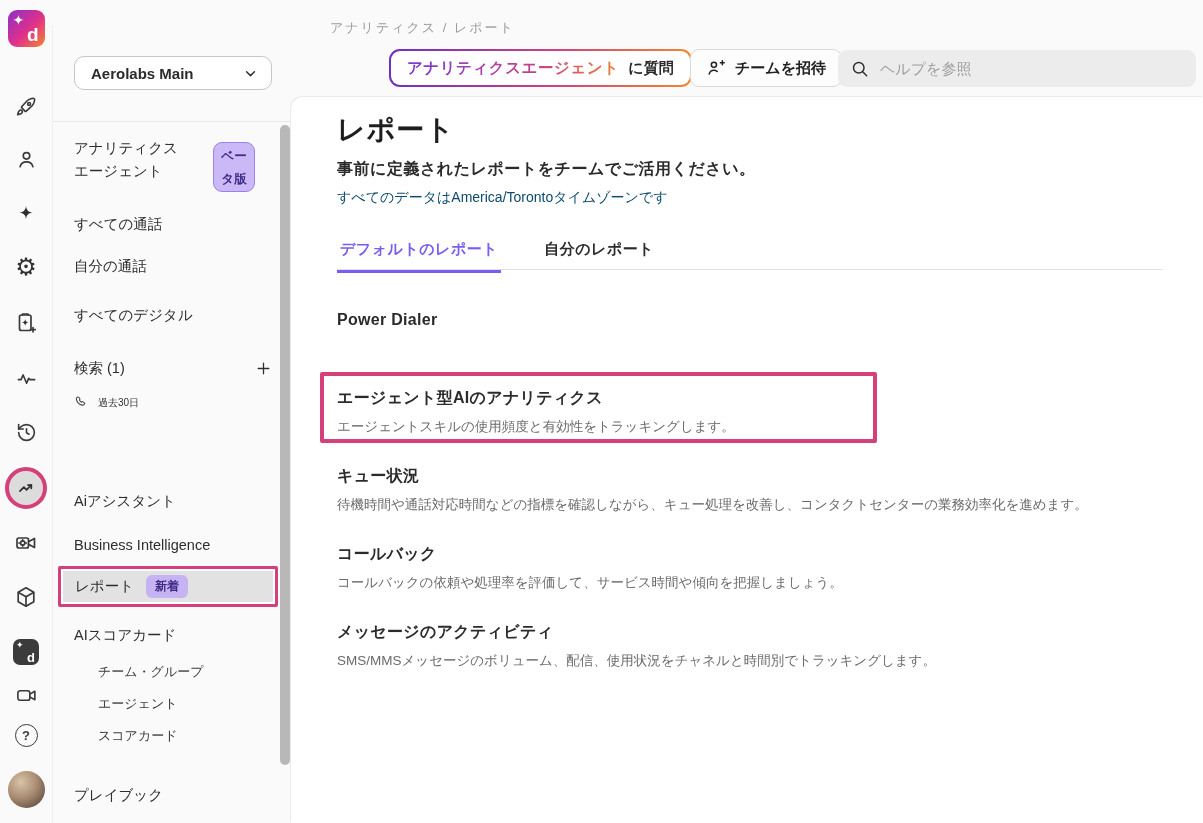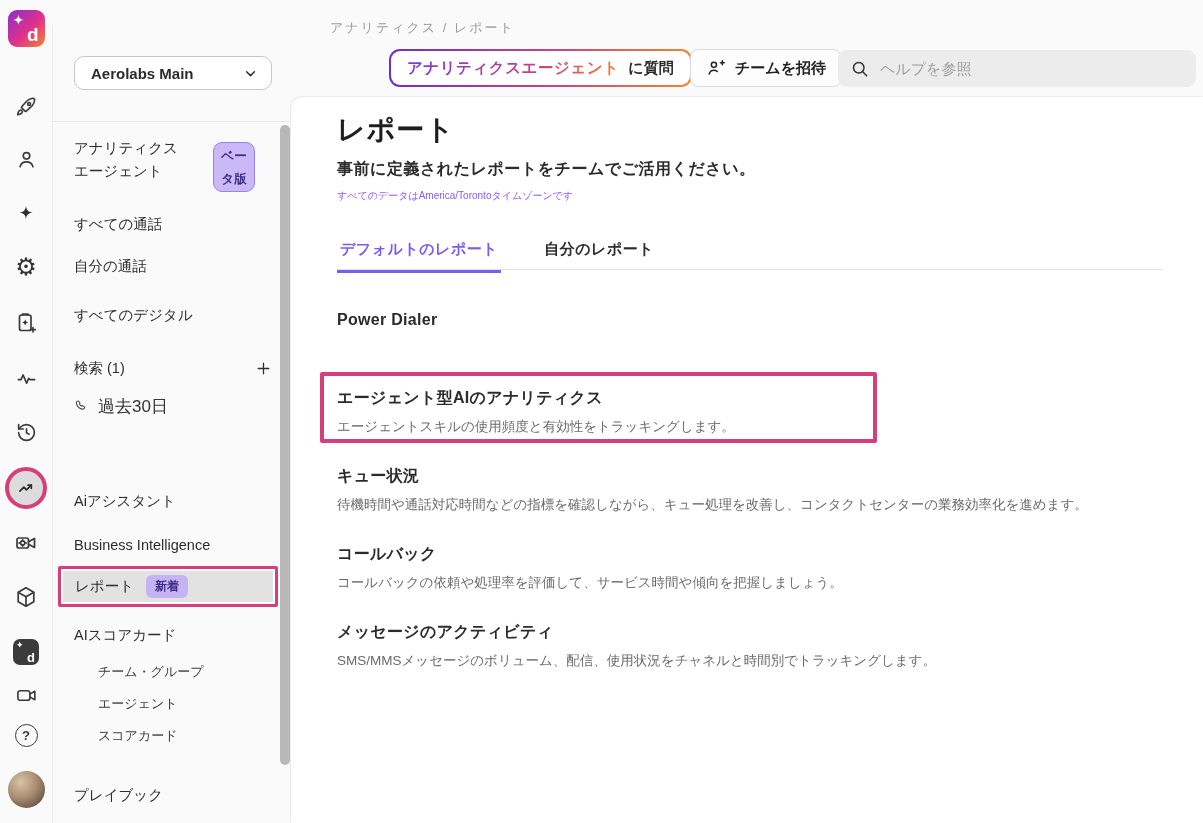--- a/index.html
+++ b/index.html
@@ -37,21 +37,21 @@
   .agent-label { position:absolute; left:21px; top:112px; width:118px; font-size:14.5px; line-height:23px; color:#2d2d2d; cursor:pointer; white-space:normal; }
   .beta-badge { position:absolute; left:160px; top:117px; width:42px; height:50px; background:#cbb9f7;
     border:1px solid #9b82ea; border-radius:9px; color:#3e2c86; font-size:12.5px; font-weight:bold;
     line-height:23px; text-align:center; padding:2px 4px; }
   .search-row { position:absolute; left:21px; top:334px; width:198px; display:flex; justify-content:space-between; align-items:center; }
   .search-row .lbl { font-size:14.5px; color:#2d2d2d; }
   .plus-btn { width:18px; height:18px; display:flex; align-items:center; justify-content:center; cursor:pointer; }
   .plus-btn svg { stroke:#2f2f2f; fill:none; stroke-width:1.8; stroke-linecap:round; }
   .last30-row { position:absolute; left:21px; top:370px; display:flex; align-items:center; gap:9px; cursor:pointer; }
   .last30-row svg { stroke:#444; fill:none; stroke-width:1.7; stroke-linecap:round; stroke-linejoin:round; }
-  .last30-row .lbl { font-size:17px; color:#333; }
+  .last30-row .lbl { font-size:10px; color:#333; }
   .new-badge { background:#c6b3f4; color:#3e2c86; font-size:12px; font-weight:bold; border-radius:6px; padding:3px 9px; }
   .reports-hl { position:absolute; left:5px; top:541px; width:220px; height:41px; border:3px solid #d6407a; border-radius:2px; background:#fff; }
   .reports-row { margin:2px; height:31px; background:#e2e2e2; display:flex; align-items:center; gap:12px; padding-left:12px; cursor:pointer; }
   .reports-row .lbl { font-size:14.5px; color:#2d2d2d; }
   .sb-scrollbar { position:absolute; left:227px; top:100px; width:10px; height:640px; border-radius:5px; background:#b8b8b8; }
 
   
   .topbar { position:absolute; left:290px; top:0; right:0; height:97px; background:#fafafa; }
   .breadcrumb { position:absolute; left:40px; top:19px; font-size:13px; color:#9b9b9b; letter-spacing:2px; }
   .ask-btn { position:absolute; left:99px; top:49px; height:38px; border-radius:11px; padding:2px; cursor:pointer;
@@ -69,21 +69,21 @@
   .help-search svg { stroke:#2f2f2f; fill:none; stroke-width:1.8; stroke-linecap:round; flex:none; }
   .help-search input { flex:1; border:none; outline:none; background:transparent; font-size:15px; color:#333;
     font-family:"Liberation Sans","DejaVu Sans",sans-serif; }
   .help-search input::placeholder { color:#9e9e9e; }
 
   
   .main { position:absolute; left:291px; top:97px; right:0; bottom:0; background:#fff; border-top-left-radius:12px;
     box-shadow:-1px -1px 0 #ebebeb; }
   .page-title { position:absolute; left:46px; top:14px; font-size:28px; font-weight:bold; color:#1e1e1e; letter-spacing:1px; }
   .page-subtitle { position:absolute; left:46px; top:62px; font-size:16px; font-weight:bold; color:#2b2b2b; letter-spacing:0.5px; }
-  .page-note { position:absolute; left:46px; top:92px; font-size:10px; color:#8b5cf6; }
+  .page-note { position:absolute; left:46px; top:92px; font-size:14px; color:#0c4a6e; }
   .tabs { position:absolute; left:46px; top:143px; display:flex; gap:40px;font-family:Liberation Mono, monospace; }
   .tab { font-size:15px; font-weight:bold; padding:0 3px 11px 3px; cursor:pointer; letter-spacing:0.5px; }
   .tab.active { color:#7a5cf0; border-bottom:3px solid #7a5cf0; }
   .tab.inactive { color:#2b2b2b;text-align:center; }
   .tabs-divider { position:absolute; left:46px; right:40px; top:172px; height:1px; background:#e2e2e2; }
   .reports { position:absolute; left:46px; top:200px; width:860px; }
   .report-item { height:78px; padding-top:12px; cursor:pointer; }
   .report-title { font-size:16px; font-weight:bold; color:#2b2b2b; line-height:22px; margin-bottom:8px; letter-spacing:0.3px; }
   .report-desc { font-size:13.5px; color:#6b6b6b; line-height:19px; }
   .report-hl-box { position:absolute; left:29px; top:275px; width:557px; height:71px; border:4px solid #d6407a;

